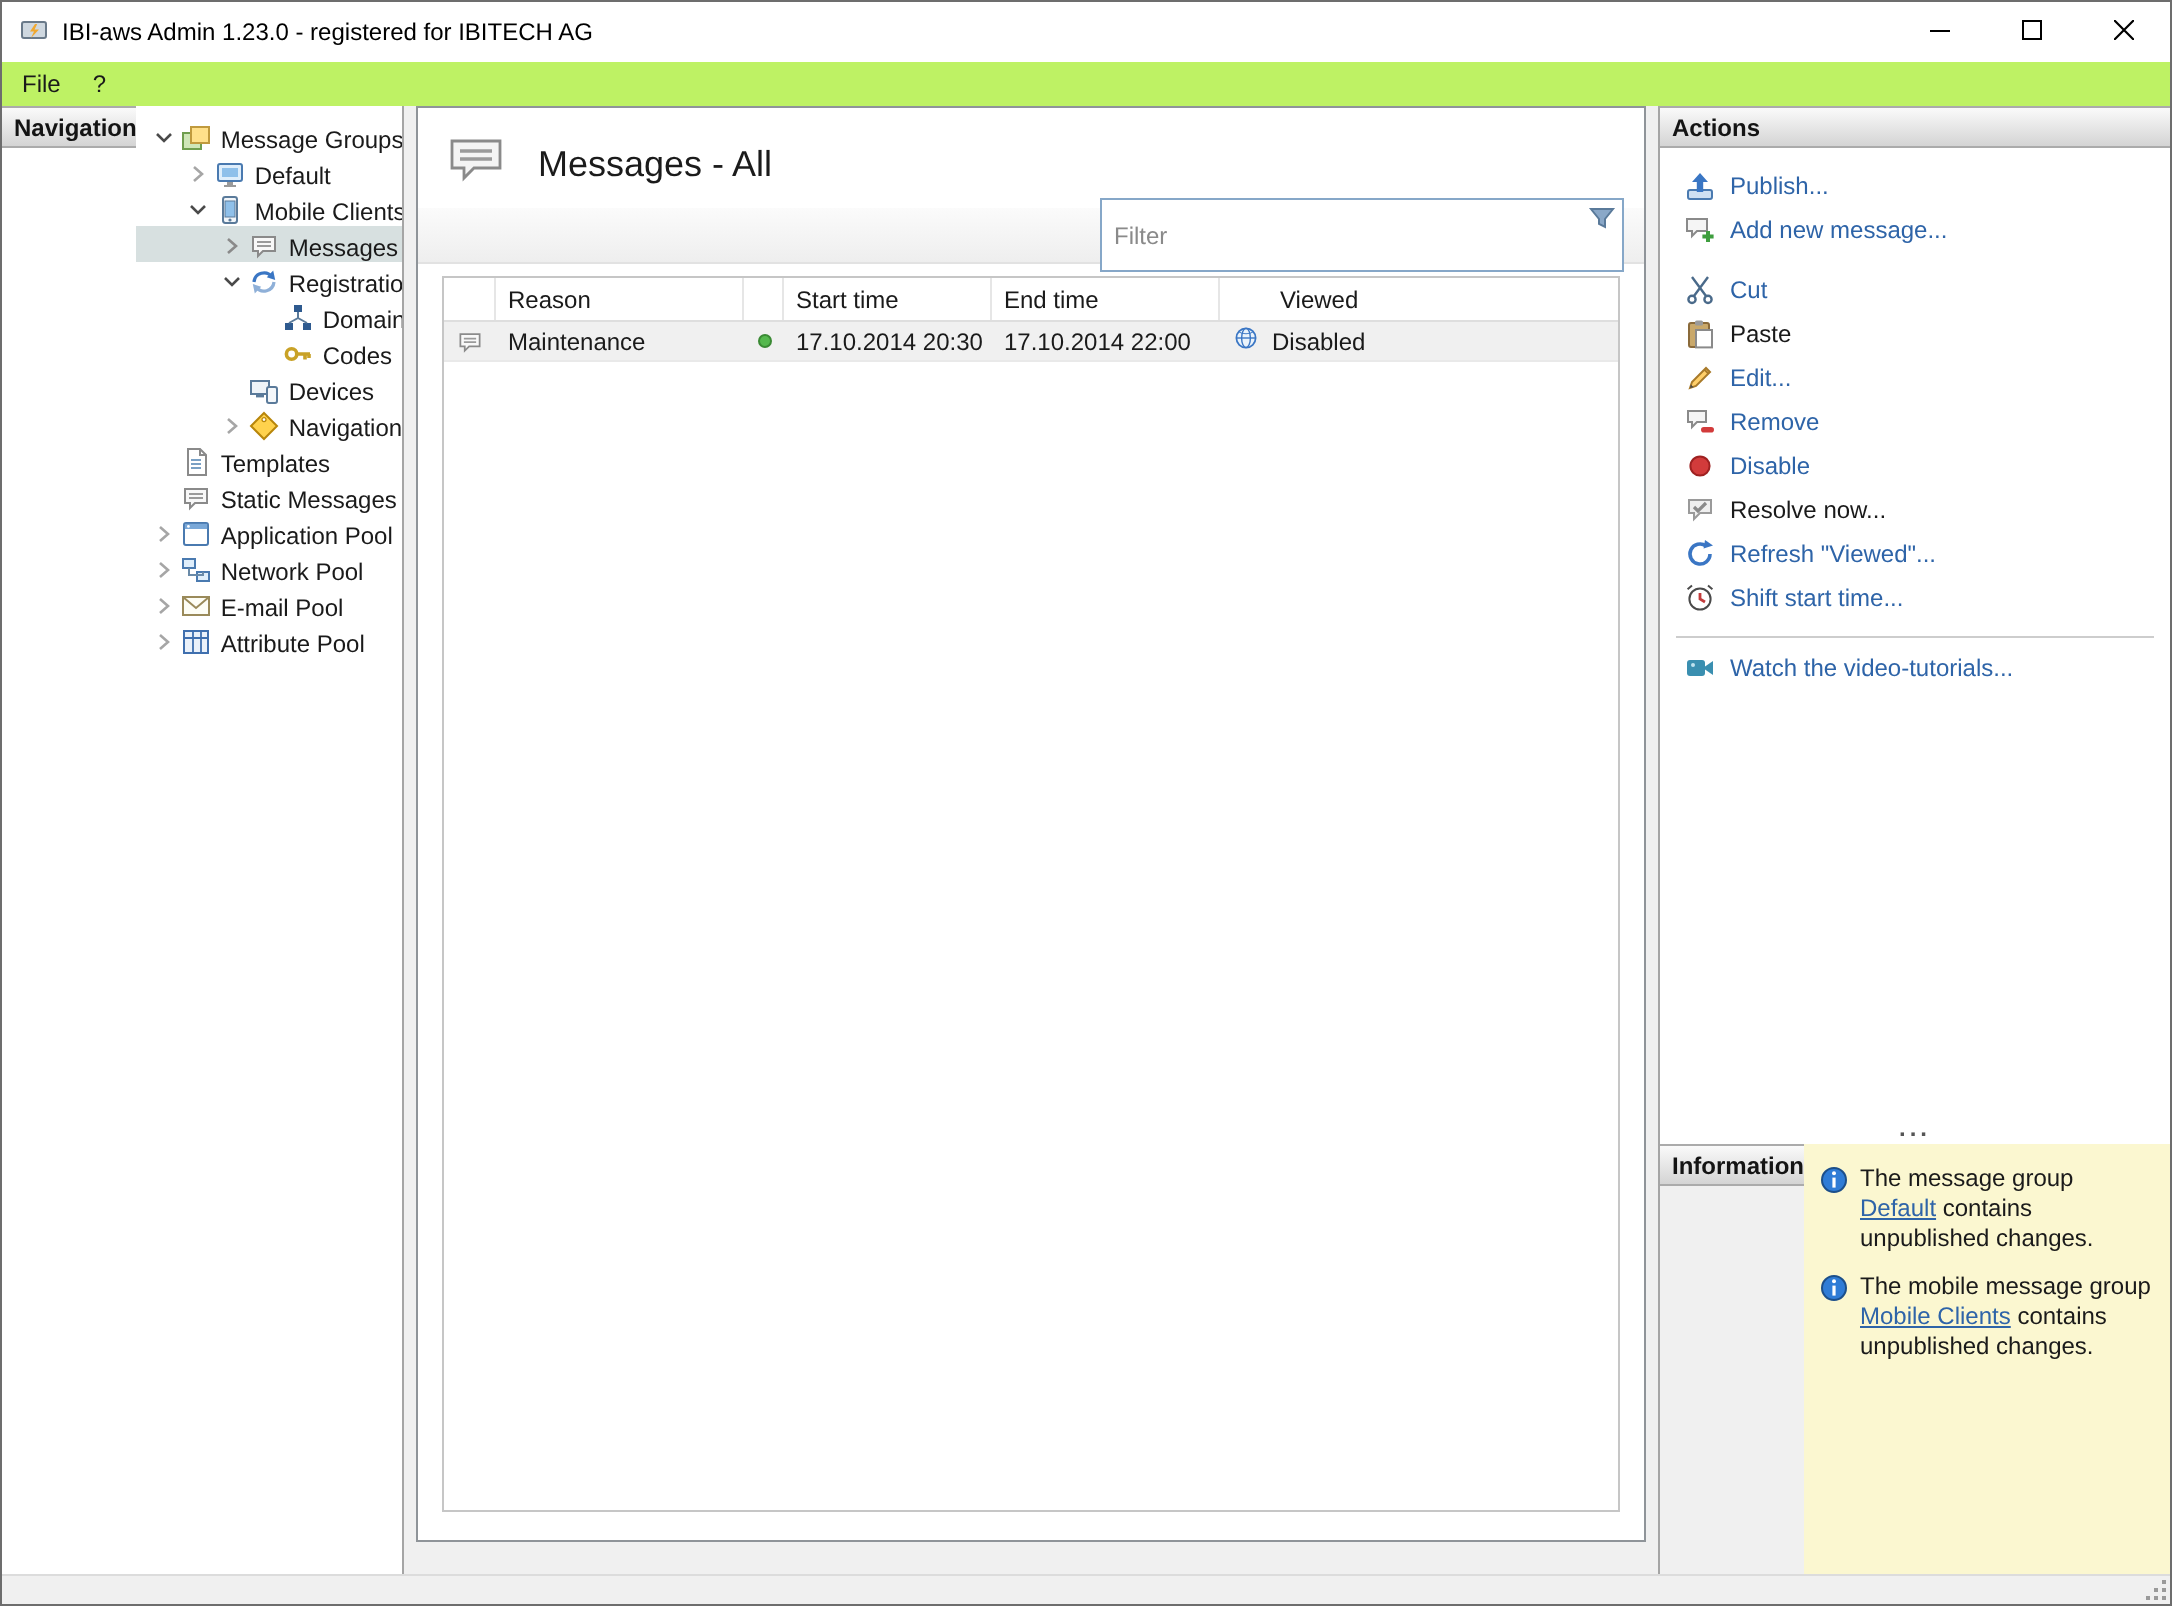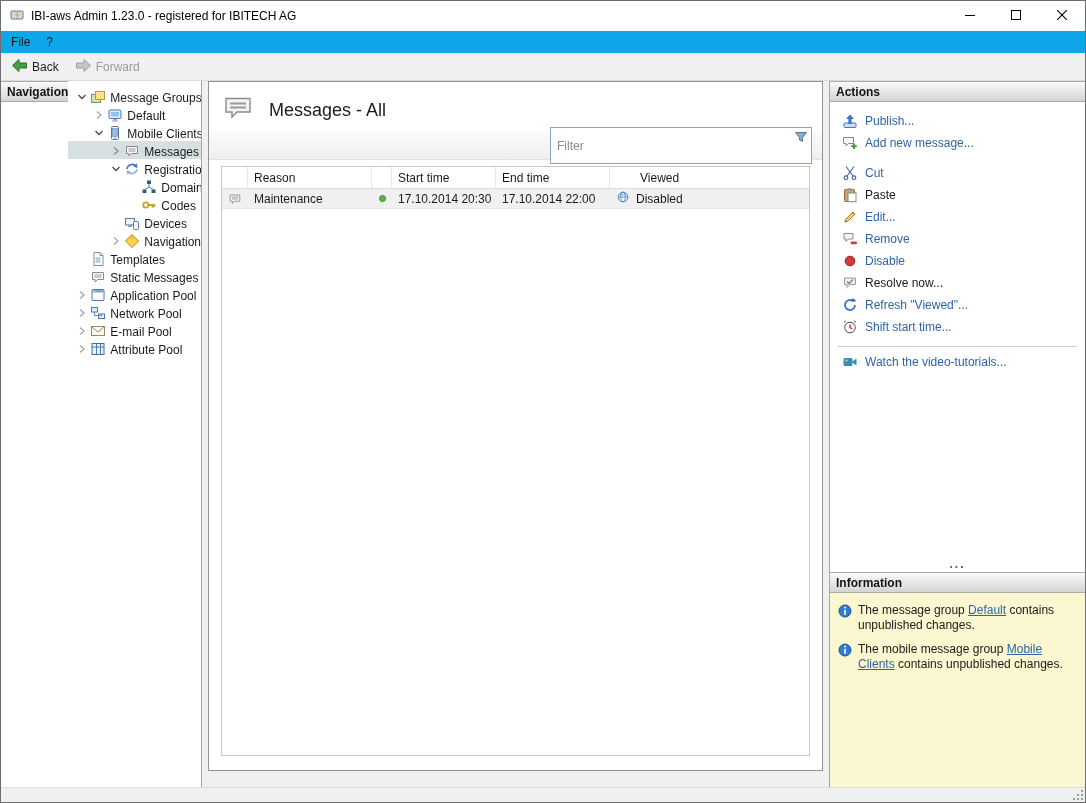--- a/index.html
+++ b/index.html
@@ -9,21 +9,21 @@
     border: 1px solid #6d6d6d; display: flex; flex-direction: column;
     font-size: 12px; color: #1a1a1a;
   }
   
   .titlebar { height: 30px; background: #fff; display: flex; align-items: center; flex: none; }
   .titlebar .appicon { margin: 0 6px 0 8px; display: flex; }
   .title-text { font-size: 12px; color: #000; }
   .win-controls { margin-left: auto; display: flex; height: 100%; }
   .win-btn { width: 46px; display: flex; align-items: center; justify-content: center; }
   
-  .menubar { height: 22px; background: #0ea5e9; display: flex; align-items: center; padding-left: 2px; flex: none; }
+  .menubar { height: 22px; background: #bef264; display: flex; align-items: center; padding-left: 2px; flex: none; }
   .menu-item { padding: 0 8px; height: 100%; display: flex; align-items: center; color: #1a1a1a; }
   .toolbar { height: 28px; background: #f0f0f0; display: flex; align-items: center; padding-left: 4px; gap: 4px; border-bottom: 1px solid #d9d9d9; flex: none; }
   .tool-btn { display: flex; align-items: center; gap: 4px; padding: 2px 6px; }
   .tool-btn .tlabel { color: #1a1a1a; }
   .tool-btn.disabled .tlabel { color: #9a9a9a; }
   
   .main { flex: 1; display: flex; overflow: hidden; }
   .panel-header {
     height: 21px; flex: none; font-weight: bold; color: #141414;
     background: linear-gradient(#fafafa, #d4d4d4);
@@ -70,21 +70,21 @@
   .right-col { width: 256px; flex: none; display: flex; flex-direction: column; border-left: 1px solid #a5a5a5; }
   .actions-panel { flex: 1; background: #fff; display: flex; flex-direction: column; overflow: hidden; }
   .actions-list { padding-top: 8px; display: flex; flex-direction: column; }
   .action-row { height: 22px; flex: none; display: flex; align-items: center; gap: 7px; padding-left: 12px; cursor: default; }
   .action-row.group-gap { margin-top: 8px; }
   .aicon { width: 16px; height: 16px; flex: none; display: flex; align-items: center; justify-content: center; }
   .alabel.link { color: #2e64a8; }
   .alabel.plain { color: #1a1a1a; }
   .action-sep { border-top: 1px solid #cdcdcd; margin: 8px 8px 4px 8px; }
   .actions-more { margin-top: auto; text-align: center; color: #555; font-weight: bold; letter-spacing: 2px; height: 15px; flex: none; }
-  .info-panel { height: 215px; flex: none; display: flex; flex-direction: column; }
+  .info-panel { height: 215px; flex: none; display: flex; flex-direction: row; }
   .info-body { flex: 1; background: #fbf7d0; padding: 10px 8px 8px 8px; overflow: hidden; }
   .info-note { display: flex; align-items: flex-start; margin-bottom: 9px; line-height: 15px; }
   .info-note .iicon { flex: none; margin: 1px 6px 0 0; }
   .note-link { color: #2e64a8; text-decoration: underline; cursor: pointer; }
   
   .statusbar { height: 15px; flex: none; background: #f0f0f0; border-top: 1px solid #dcdcdc; display: flex; align-items: flex-end; justify-content: flex-end; }
   .grip { margin: 0 1px 1px 0; display: flex; }
 </style>
 </head>
 <body>
@@ -116,34 +116,20 @@
             </svg></span>
       </div>
     </div>
   </div>
 
   <div class="menubar">
     <span class="menu-item">File</span>
     <span class="menu-item">?</span>
   </div>
 
-  <div class="toolbar">
-    <div class="tool-btn">
-      <span><svg width="17" height="15" viewBox="0 0 17 15">
-            <path d="M8 1.5 L1.5 7.5 L8 13.5 V10 H15.5 V5 H8 Z" fill="#43a047" stroke="#2a6e2d"></path>
-          </svg></span>
-      <span class="tlabel">Back</span>
-    </div>
-    <div class="tool-btn disabled">
-      <span><svg width="17" height="15" viewBox="0 0 17 15">
-            <path d="M9 1.5 L15.5 7.5 L9 13.5 V10 H1.5 V5 H9 Z" fill="#c2c6ca" stroke="#9aa0a6"></path>
-          </svg></span>
-      <span class="tlabel">Forward</span>
-    </div>
-  </div>
 
   <div class="main">
 
     <div class="nav-panel">
       <div class="panel-header">Navigation</div>
       <div class="tree">
 
         <div class="tree-row lvl0">
           <span class="chev">
               <svg width="12" height="12">

